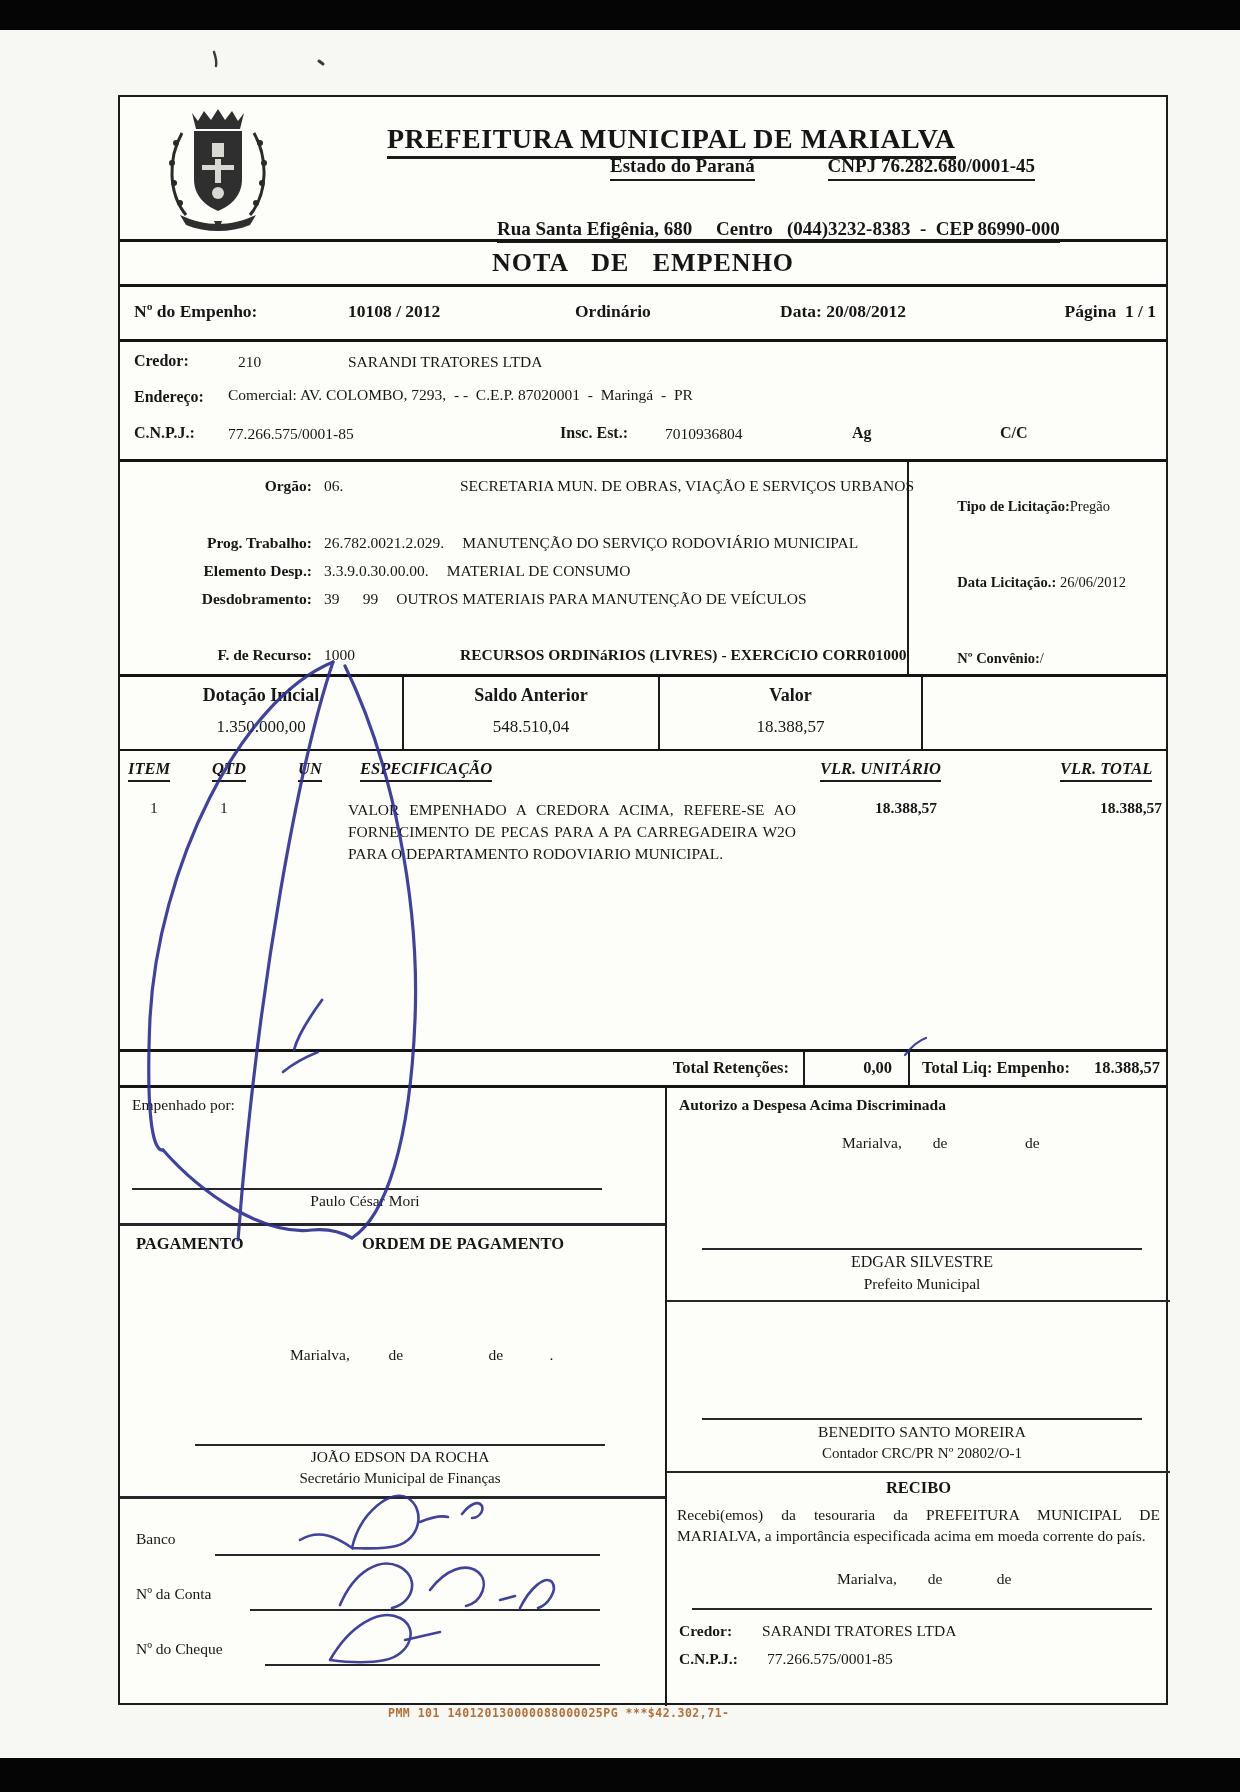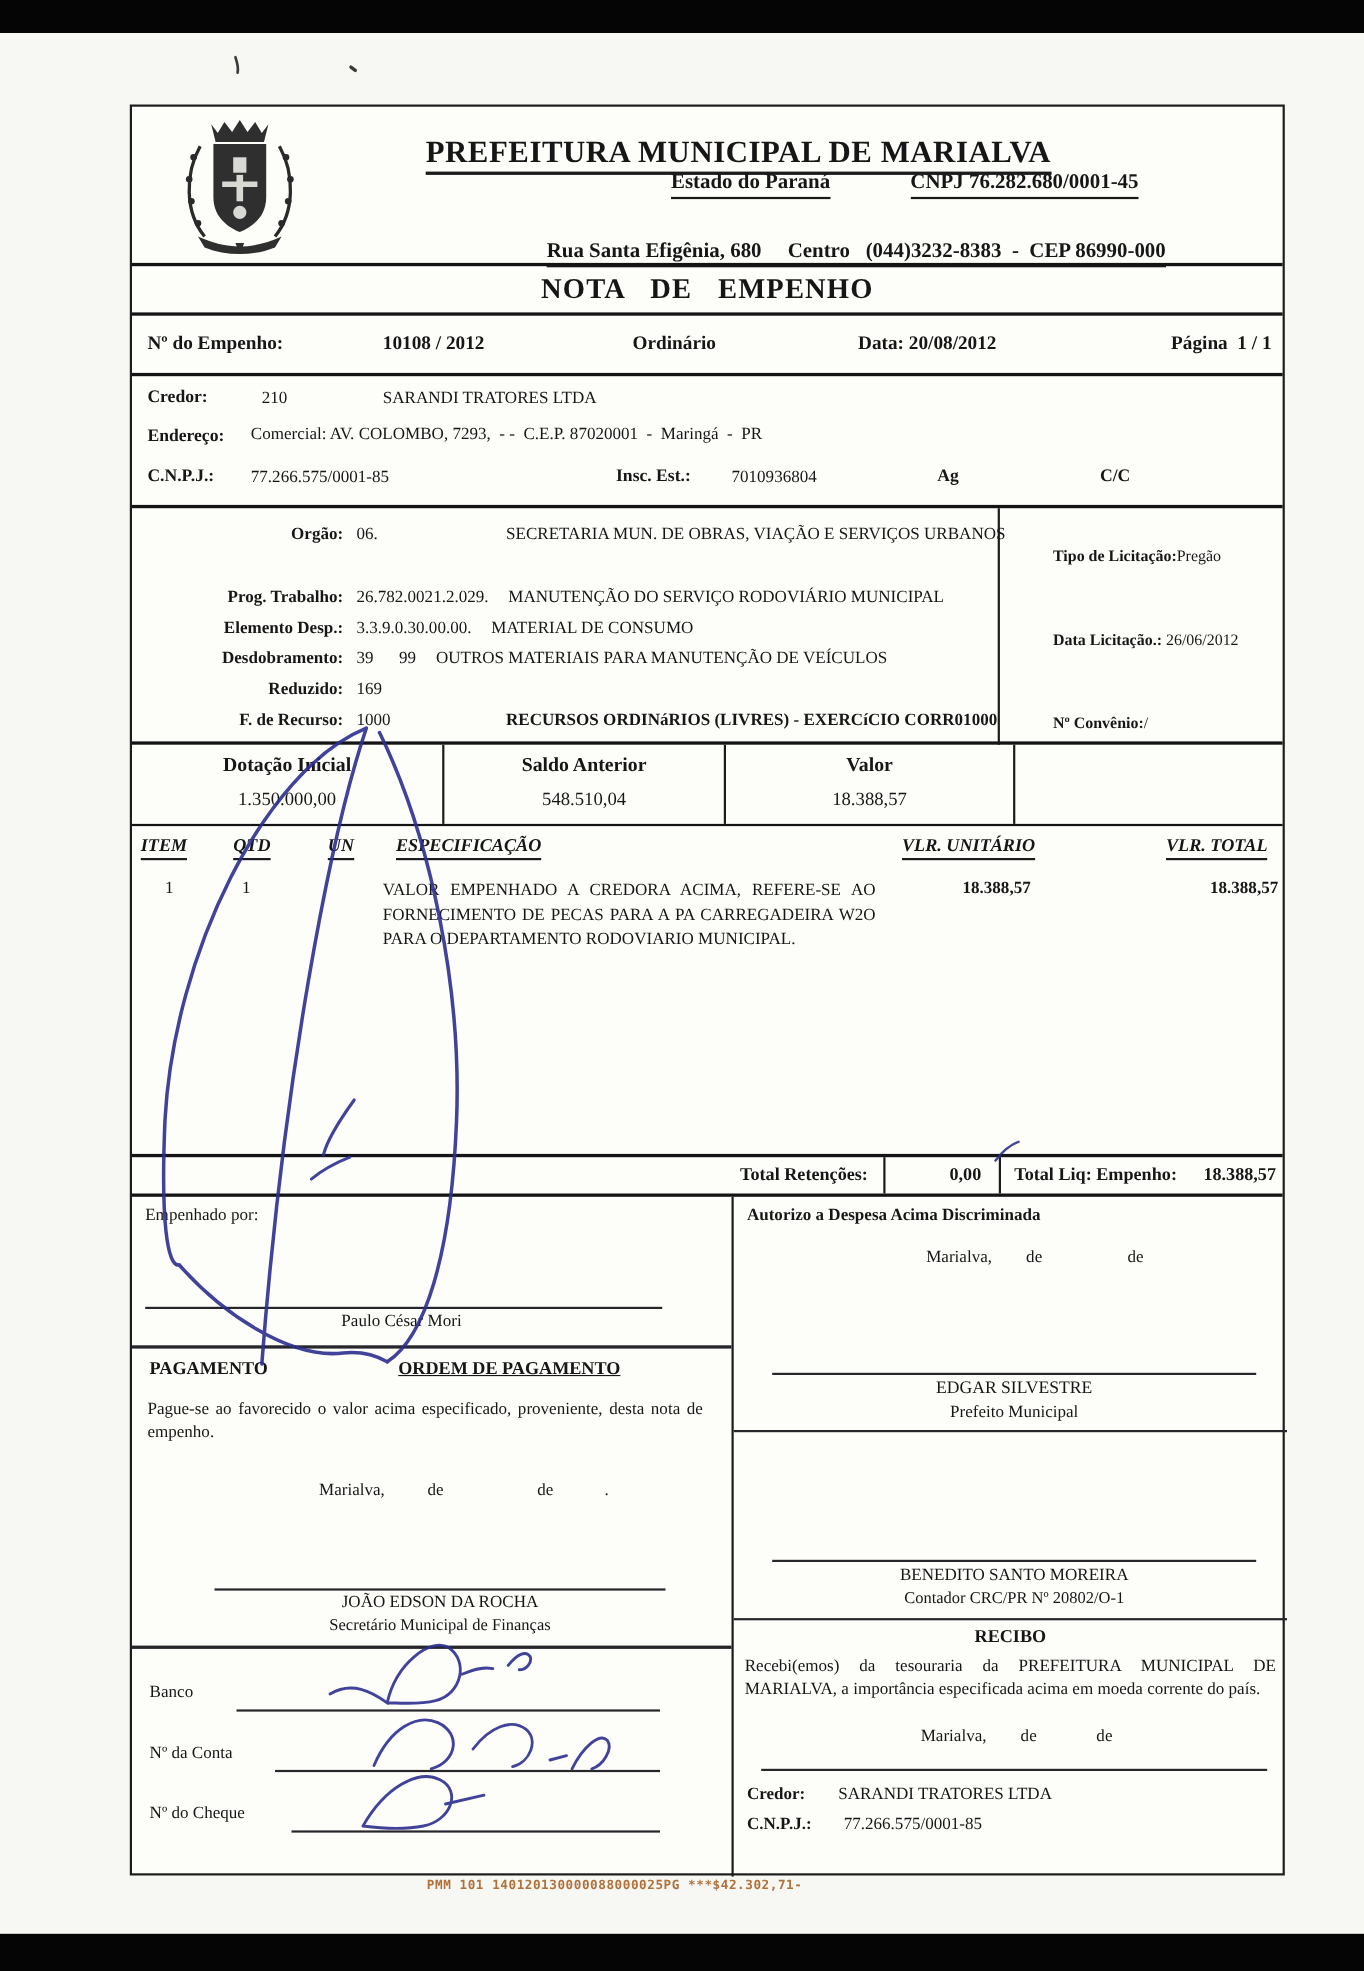--- a/index.html
+++ b/index.html
@@ -122,24 +122,20 @@
       <div class="crow" style="top:99px;">
         <span class="clab">Elemento Desp.:</span>
         <span class="ccode">3.3.9.0.30.00.00.</span>
         <span class="cdesc">MATERIAL DE CONSUMO</span>
       </div>
       <div class="crow" style="top:127px;">
         <span class="clab">Desdobramento:</span>
         <span class="ccode">39      99</span>
         <span class="cdesc">OUTROS MATERIAIS PARA MANUTENÇÃO DE VEÍCULOS</span>
       </div>
-      <div class="crow" style="top:155px;">
-        <span class="clab">Reduzido:</span>
-        <span class="ccode">169</span>
-      </div>
       <div class="crow" style="top:183px;">
         <span class="clab">F. de Recurso:</span>
         <span class="ccode cw">1000</span>
         <span class="cdesc b">RECURSOS ORDINáRIOS (LIVRES) - EXERCíCIO CORR</span>
         <span class="b" style="margin-left:auto;margin-right:16px;">01000</span>
       </div>
       <div class="s" style="left:787px;top:0;width:261px;height:215px;border-left:2px solid #1b1b1b;">
         <div class="lrow" style="position:absolute;top:14px;line-height:20px;">
           <span class="b">Tipo de Licitação:</span><span>Pregão</span>
         </div>
@@ -195,22 +191,21 @@
     </div>
 
     <div class="sec bt3" style="top:988px;height:618px;">
 
       <span class="s" style="left:12px;top:8px;font-size:15.5px;">Empenhado por:</span>
       <div class="ln" style="left:12px;top:100px;width:470px;"></div>
       <span class="s c" style="left:115px;top:104px;width:260px;font-size:15.5px;">Paulo César Mori</span>
 
       <div class="ln" style="left:0;top:135px;width:545px;border-top-width:3px;"></div>
       <span class="s b" style="left:16px;top:146px;font-size:16.5px;">PAGAMENTO</span>
-      <span class="s b" style="left:242px;top:146px;font-size:16.5px;text-decoration:underline;">ORDEM DE PAGAMENTO</span>
-      <div class="s j" style="left:14px;top:182px;width:505px;font-size:15.5px;line-height:21px;">Pague-se ao favorecido o valor acima especificado, proveniente, desta nota de empenho.</div>
+      <span class="s b" style="left:242px;top:146px;font-size:16.5px;">ORDEM DE PAGAMENTO</span>
       <span class="s" style="left:170px;top:258px;font-size:15.5px;">Marialva,          de                      de            .</span>
       <div class="ln" style="left:75px;top:356px;width:410px;"></div>
       <span class="s c" style="left:75px;top:360px;width:410px;font-size:15.5px;">JOÃO EDSON DA ROCHA</span>
       <span class="s c" style="left:75px;top:382px;width:410px;font-size:15px;">Secretário Municipal de Finanças</span>
 
       <div class="ln" style="left:0;top:408px;width:545px;border-top-width:3px;"></div>
       <span class="s" style="left:16px;top:442px;font-size:15.5px;">Banco</span>
       <div class="ln" style="left:95px;top:466px;width:385px;"></div>
       <span class="s" style="left:16px;top:497px;font-size:15.5px;">Nº da Conta</span>
       <div class="ln" style="left:130px;top:521px;width:350px;"></div>

